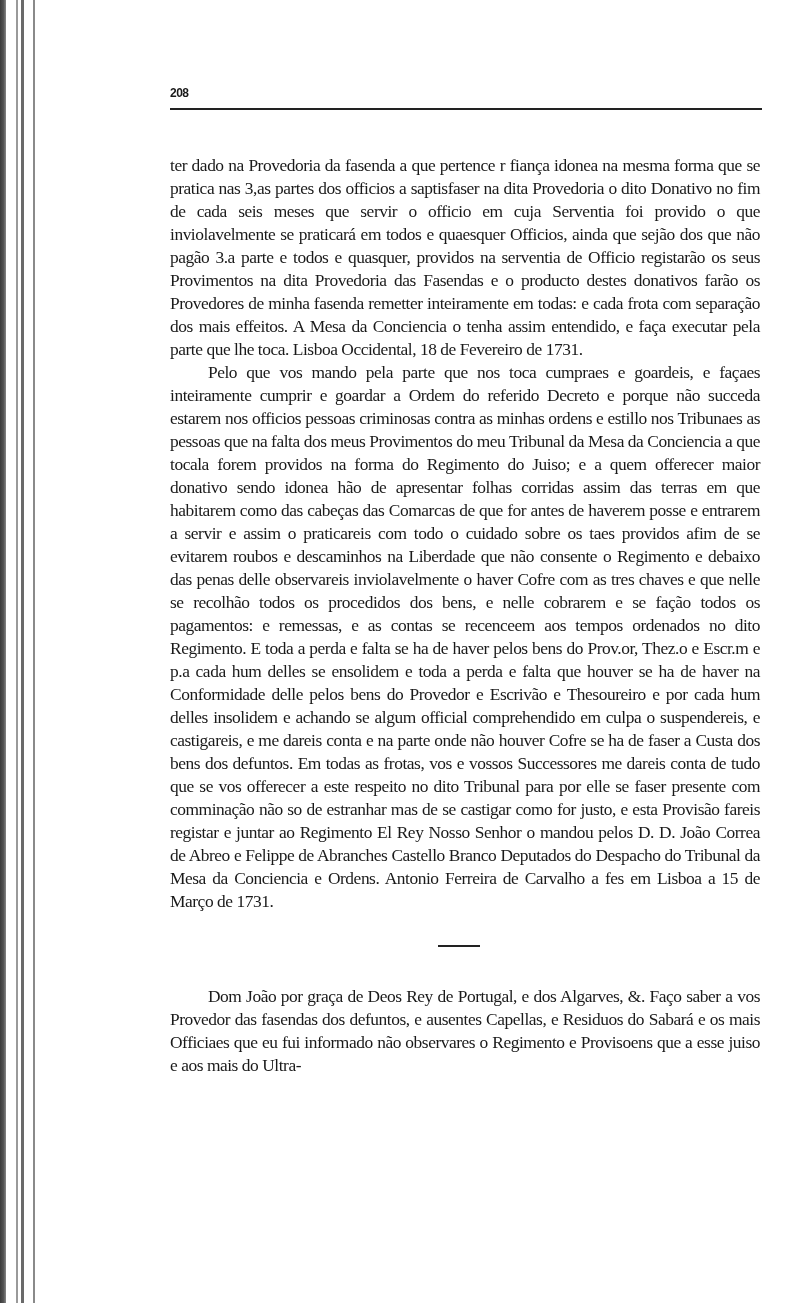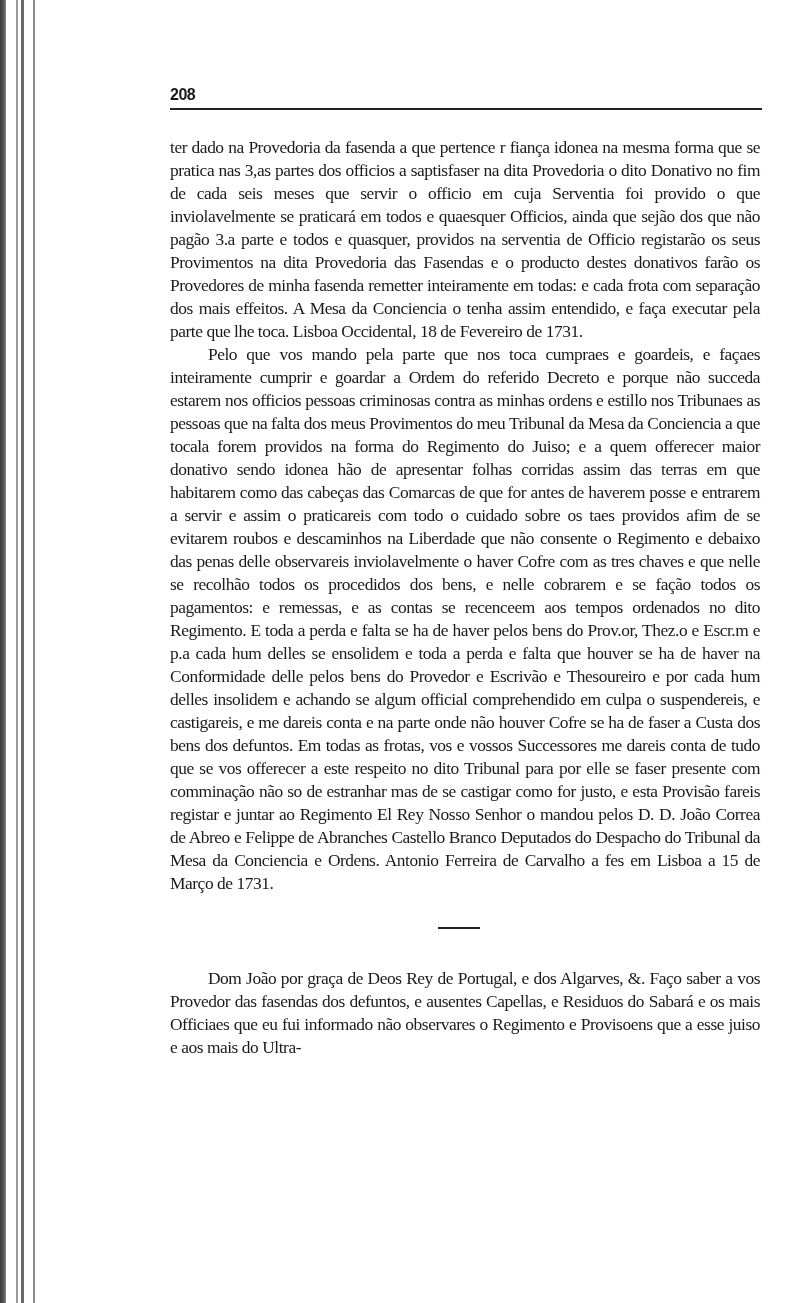--- a/index.html
+++ b/index.html
@@ -47,42 +47,42 @@
     .running-head {
       position: relative;
       height: 22px;
     }
     .page-number {
       position: absolute;
       left: 0;
       top: 0;
       font-family: "Liberation Sans", "DejaVu Sans", sans-serif;
       font-weight: bold;
-      font-size: 16px;
+      font-size: 12px;
       letter-spacing: -0.5px;
     }
     .journal-title {
       position: absolute;
       left: 0;
       right: 0;
       top: 2px;
       text-align: center;
       font-family: "Liberation Sans", "DejaVu Sans", sans-serif;
       font-weight: bold;
       font-size: 12px;
       letter-spacing: 0.5px;
     }
     .head-rule {
       height: 0;
       border-top: 2px solid #222;
       margin-top: 0px;
       width: 592px;
     }
     .body-text {
-      margin-top: 26px;
+      margin-top: 44px;
       font-size: 17.4px;
       line-height: 23px;
       text-align: justify;
       font-stretch: condensed;
       letter-spacing: -0.45px;
       word-spacing: 0px;
     }
     .body-text p {
       margin: 0;
     }

